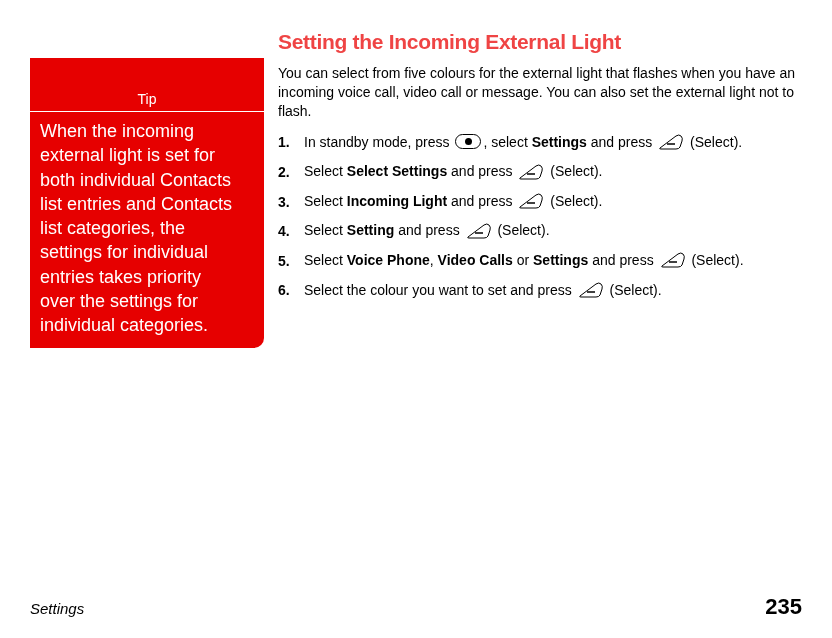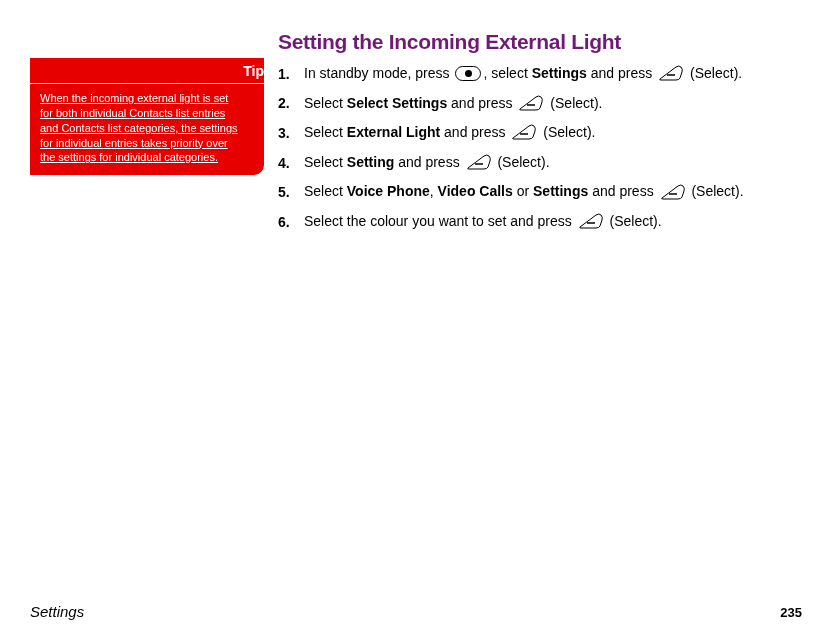--- a/index.html
+++ b/index.html
@@ -20,21 +20,21 @@
       width: 248px;
       flex-shrink: 0;
       padding-top: 28px;
       padding-right: 14px;
     }
     .main {
       flex: 1;
       padding-left: 0;
     }
     .title {
-      color: #701a75;
+      color: #ef4444;
       font-size: 21px;
       font-weight: bold;
       margin-bottom: 10px;
       font-stretch: condensed;
       letter-spacing: -0.3px;
     }
     .intro {
       font-size: 14px;
       line-height: 1.35;
       margin-bottom: 12px;
@@ -57,52 +57,52 @@
     }
     .step-text { flex: 1; line-height: 1.4; }
     .step-text b { font-weight: bold; }
     .tip-box {
       background: #e60000;
       color: #fff;
       border-radius: 0 0 10px 0;
       overflow: hidden;
     }
     .tip-header {
-      text-align: right;
-      font-weight: bold;
+      text-align: center;
+      font-weight: normal;
       font-size: 14px;
       padding: 5px 0 4px 0;
       border-bottom: 1px solid #fff;
       font-stretch: condensed;
+      margin-top: 28px;
     }
     .tip-body {
-      font-size: 11px;
+      font-size: 18px;
       line-height: 1.35;
       padding: 7px 24px 10px 10px;
       font-stretch: condensed;
-      text-decoration: underline;
     }
     .footer {
       position: absolute;
       bottom: 18px;
       left: 30px;
       right: 30px;
       display: flex;
       justify-content: space-between;
       align-items: baseline;
     }
     .footer-left {
       font-style: italic;
       font-size: 15px;
       color: #000;
       font-stretch: condensed;
     }
     .footer-right {
       font-weight: bold;
-      font-size: 13px;
+      font-size: 22px;
       color: #000;
       font-stretch: condensed;
     }
     .icon-oval {
       display: inline-flex;
       vertical-align: middle;
       width: 26px;
       height: 15px;
       border: 1px solid #000;
       border-radius: 9px;
@@ -132,20 +132,21 @@
 
 <div class="page">
   <aside class="sidebar">
     <div class="tip-box">
       <div class="tip-header">Tip</div>
       <div class="tip-body">When the incoming external light is set for both individual Contacts list entries and Contacts list categories, the settings for individual entries takes priority over the settings for individual categories.</div>
     </div>
   </aside>
   <main class="main">
     <h1 class="title">Setting the Incoming External Light</h1>
+    <p class="intro">You can select from five colours for the external light that flashes when you have an incoming voice call, video call or message. You can also set the external light not to flash.</p>
     <ol class="steps">
         <li class="step">
           <span class="step-num">1.</span>
           <span class="step-text">In standby mode, press <span class="icon-oval">
               <span class="dot"></span>
             </span>, select <b>Settings</b> and press <span class="icon-softkey">
               <svg width="26" height="16" viewBox="0 0 26 16">
                 <path d="M2 14 L18 2 Q21 0 23 2 Q25 4 24 7 L22 13 Q21 15 18 15 L3 15 Q1 15 2 14 Z" fill="none" stroke="#000" stroke-width="1"></path>
                 <line x1="9" y1="10" x2="17" y2="10" stroke="#000" stroke-width="1.5"></line>
               </svg>
@@ -155,21 +156,21 @@
           <span class="step-num">2.</span>
           <span class="step-text">Select <b>Select Settings</b> and press <span class="icon-softkey">
               <svg width="26" height="16" viewBox="0 0 26 16">
                 <path d="M2 14 L18 2 Q21 0 23 2 Q25 4 24 7 L22 13 Q21 15 18 15 L3 15 Q1 15 2 14 Z" fill="none" stroke="#000" stroke-width="1"></path>
                 <line x1="9" y1="10" x2="17" y2="10" stroke="#000" stroke-width="1.5"></line>
               </svg>
             </span> (Select).</span>
         </li>
         <li class="step">
           <span class="step-num">3.</span>
-          <span class="step-text">Select <b>External Light</b> and press <span class="icon-softkey">
+          <span class="step-text">Select <b>Incoming Light</b> and press <span class="icon-softkey">
               <svg width="26" height="16" viewBox="0 0 26 16">
                 <path d="M2 14 L18 2 Q21 0 23 2 Q25 4 24 7 L22 13 Q21 15 18 15 L3 15 Q1 15 2 14 Z" fill="none" stroke="#000" stroke-width="1"></path>
                 <line x1="9" y1="10" x2="17" y2="10" stroke="#000" stroke-width="1.5"></line>
               </svg>
             </span> (Select).</span>
         </li>
         <li class="step">
           <span class="step-num">4.</span>
           <span class="step-text">Select <b>Setting</b> and press <span class="icon-softkey">
               <svg width="26" height="16" viewBox="0 0 26 16">

